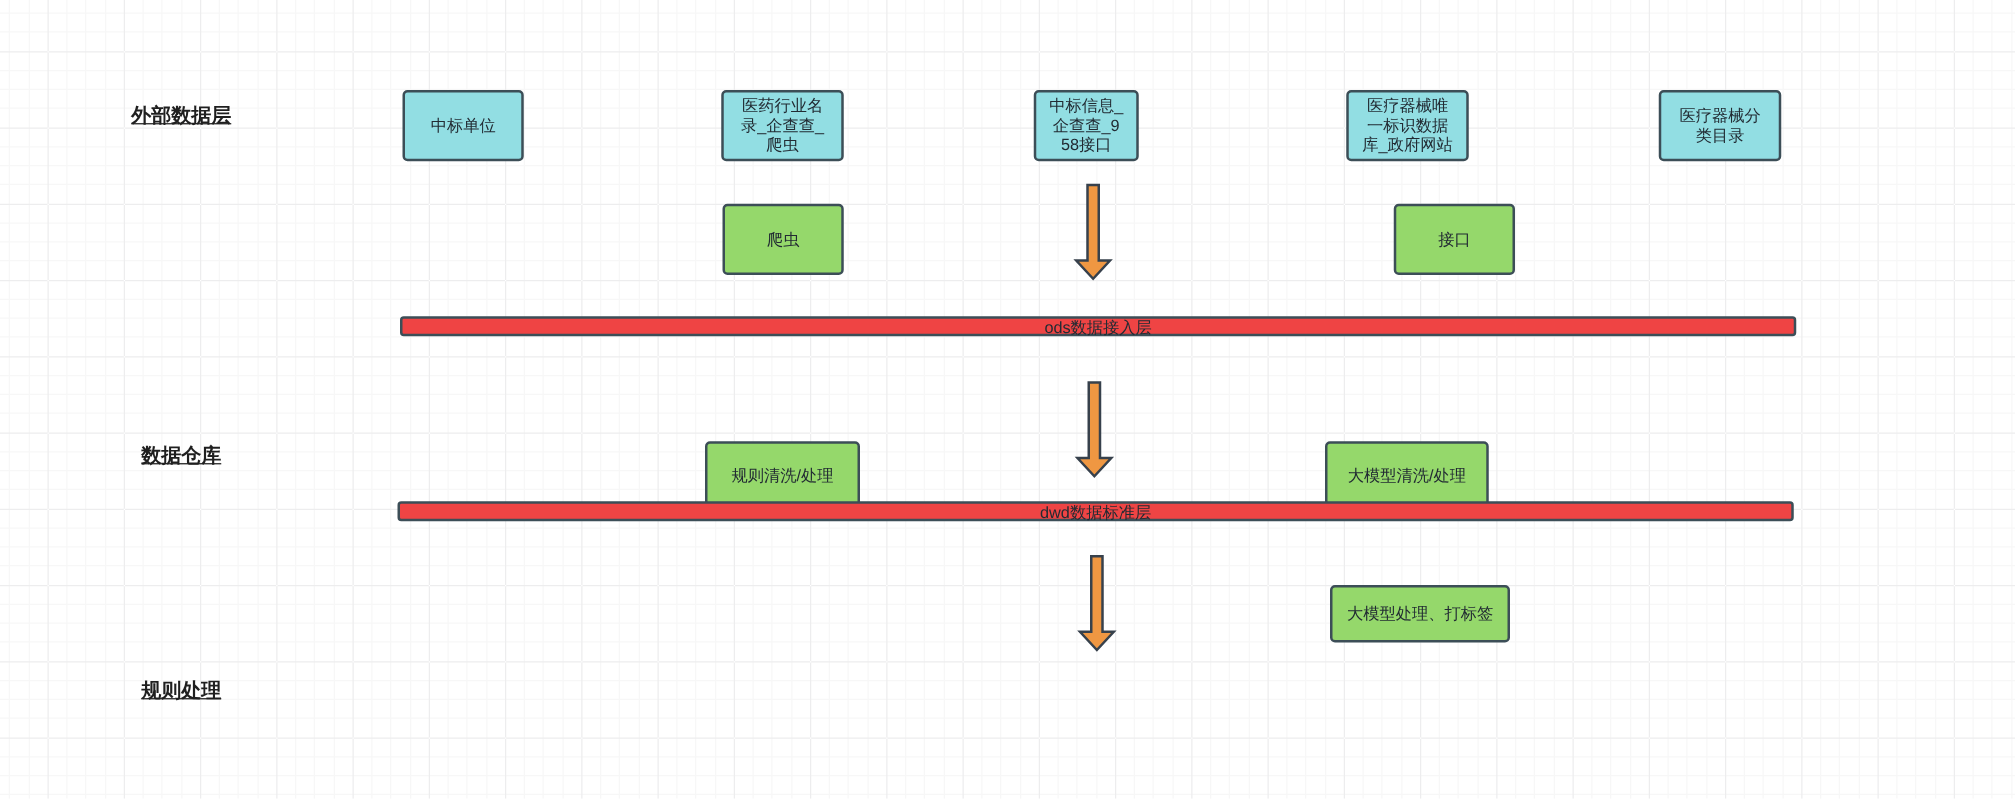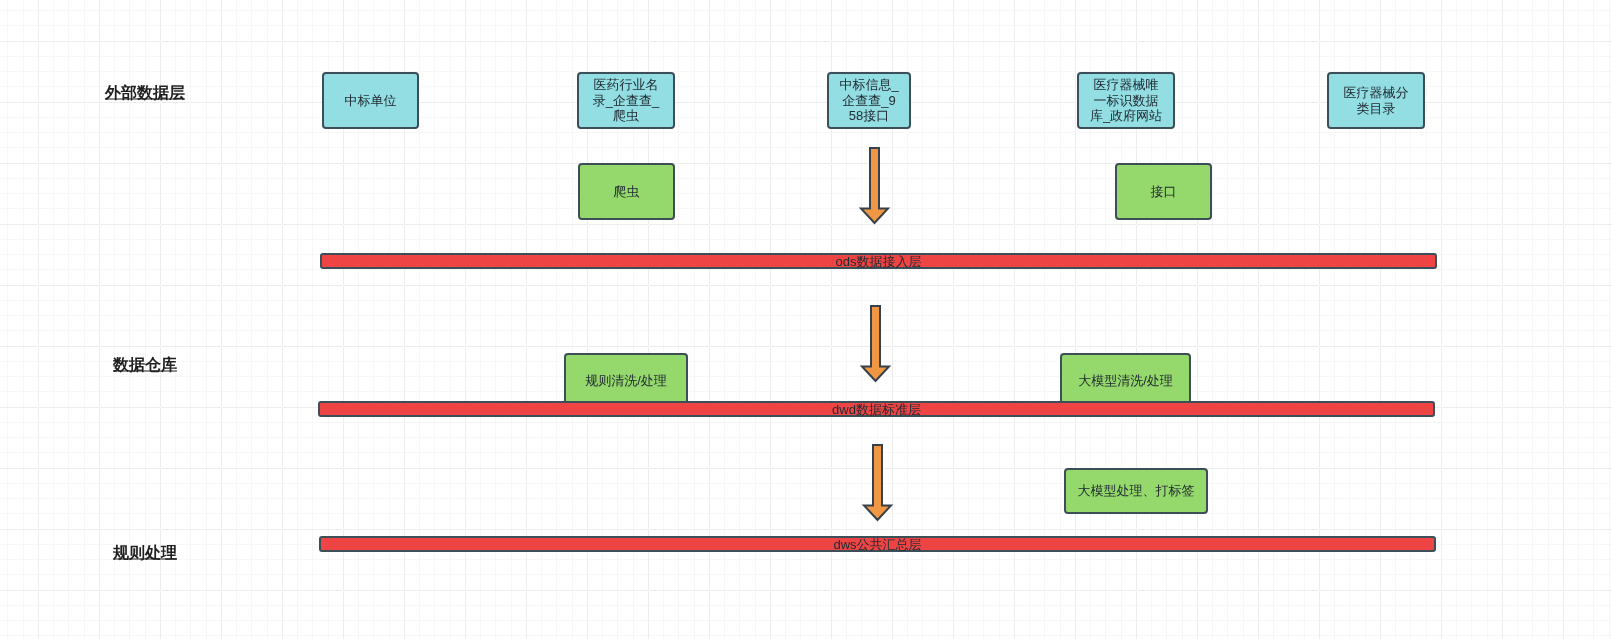--- a/index.html
+++ b/index.html
@@ -134,23 +134,20 @@
   </div>
 
   <div class="node bar bar-2">
     <span class="label">dwd数据标准层</span>
   </div>
 
   <div class="node green gproc-2">
     <span class="label">大模型处理、打标签</span>
   </div>
 
-  <div class="node bar bar-3">
-    <span class="label">dws公共汇总层</span>
-  </div>
 
   <svg class="arrow arrow-1" width="37" height="85" xmlns="http://www.w3.org/2000/svg">
     <path d="M14,5 L23,5 L23,65.4 L32,65.4 L18.5,80 L5,65.4 L14,65.4 Z" fill="#ef9742" stroke="#37414c" stroke-width="2" stroke-linejoin="miter" stroke-miterlimit="6"></path>
   </svg>
   <svg class="arrow arrow-2" width="37" height="85" xmlns="http://www.w3.org/2000/svg">
     <path d="M14,5 L23,5 L23,65.4 L32,65.4 L18.5,80 L5,65.4 L14,65.4 Z" fill="#ef9742" stroke="#37414c" stroke-width="2" stroke-linejoin="miter" stroke-miterlimit="6"></path>
   </svg>
   <svg class="arrow arrow-3" width="37" height="85" xmlns="http://www.w3.org/2000/svg">
     <path d="M14,5 L23,5 L23,65.4 L32,65.4 L18.5,80 L5,65.4 L14,65.4 Z" fill="#ef9742" stroke="#37414c" stroke-width="2" stroke-linejoin="miter" stroke-miterlimit="6"></path>
   </svg>

